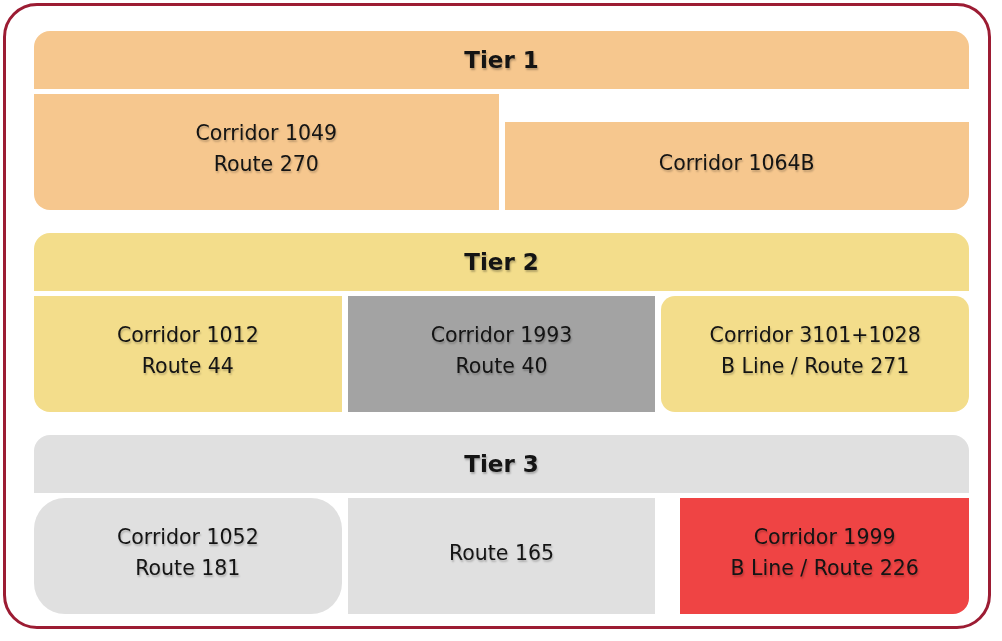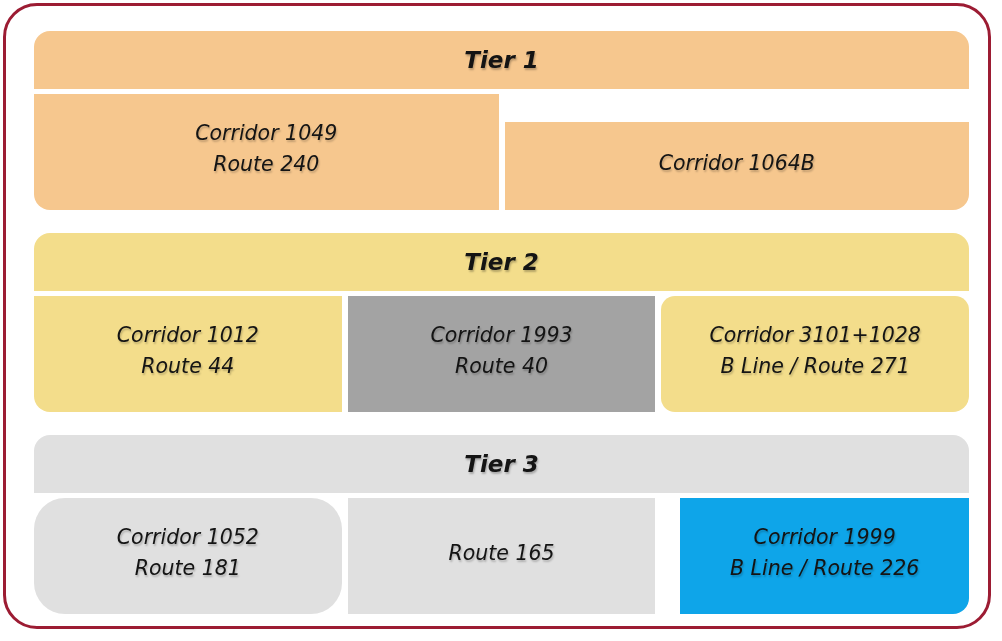--- a/index.html
+++ b/index.html
@@ -27,21 +27,20 @@
     background: transparent;
   }
   .tiers {
     position: absolute;
     left: 28px;
     top: 25px;
     width: 935px;
     display: flex;
     flex-direction: column;
     gap: 23px;
-    font-style: italic;
   }
   .tier {
     display: grid;
     grid-template-rows: 58px 116px;
     row-gap: 5px;
     border-radius: 16px;
     overflow: hidden;
   }
   .tier-header {
     display: flex;
@@ -80,21 +79,21 @@
   <div class="frame" style="border-color: rgb(156, 28, 51);">
     <div class="tiers">
 
       <section class="tier">
         <header class="tier-header" style="background-color: rgb(246, 199, 142);">
           <span class="tier-title">Tier 1</span>
         </header>
         <div class="tier-cells cols-2">
           <div class="cell" style="background-color: rgb(246, 199, 142);">
             <span>Corridor 1049</span>
-            <span>Route 240</span>
+            <span>Route 270</span>
           </div>
           <div class="cell" style="background-color: rgb(246, 199, 142); margin-top: 28px;">
             <span>Corridor 1064B</span>
           </div>
         </div>
       </section>
 
       <section class="tier">
         <header class="tier-header" style="background-color: rgb(243, 221, 139);">
           <span class="tier-title">Tier 2</span>
@@ -120,21 +119,21 @@
           <span class="tier-title">Tier 3</span>
         </header>
         <div class="tier-cells cols-3">
           <div class="cell" style="background-color: rgb(224, 224, 224); border-radius: 31px;">
             <span>Corridor 1052</span>
             <span>Route 181</span>
           </div>
           <div class="cell" style="background-color: rgb(224, 224, 224);">
             <span>Route 165</span>
           </div>
-          <div class="cell" style="background-color: #0ea5e9; margin-left: 19px;">
+          <div class="cell" style="background-color: #ef4444; margin-left: 19px;">
             <span>Corridor 1999</span>
             <span>B Line / Route 226</span>
           </div>
         </div>
       </section>
 
     </div>
   </div>
 </div>
 

